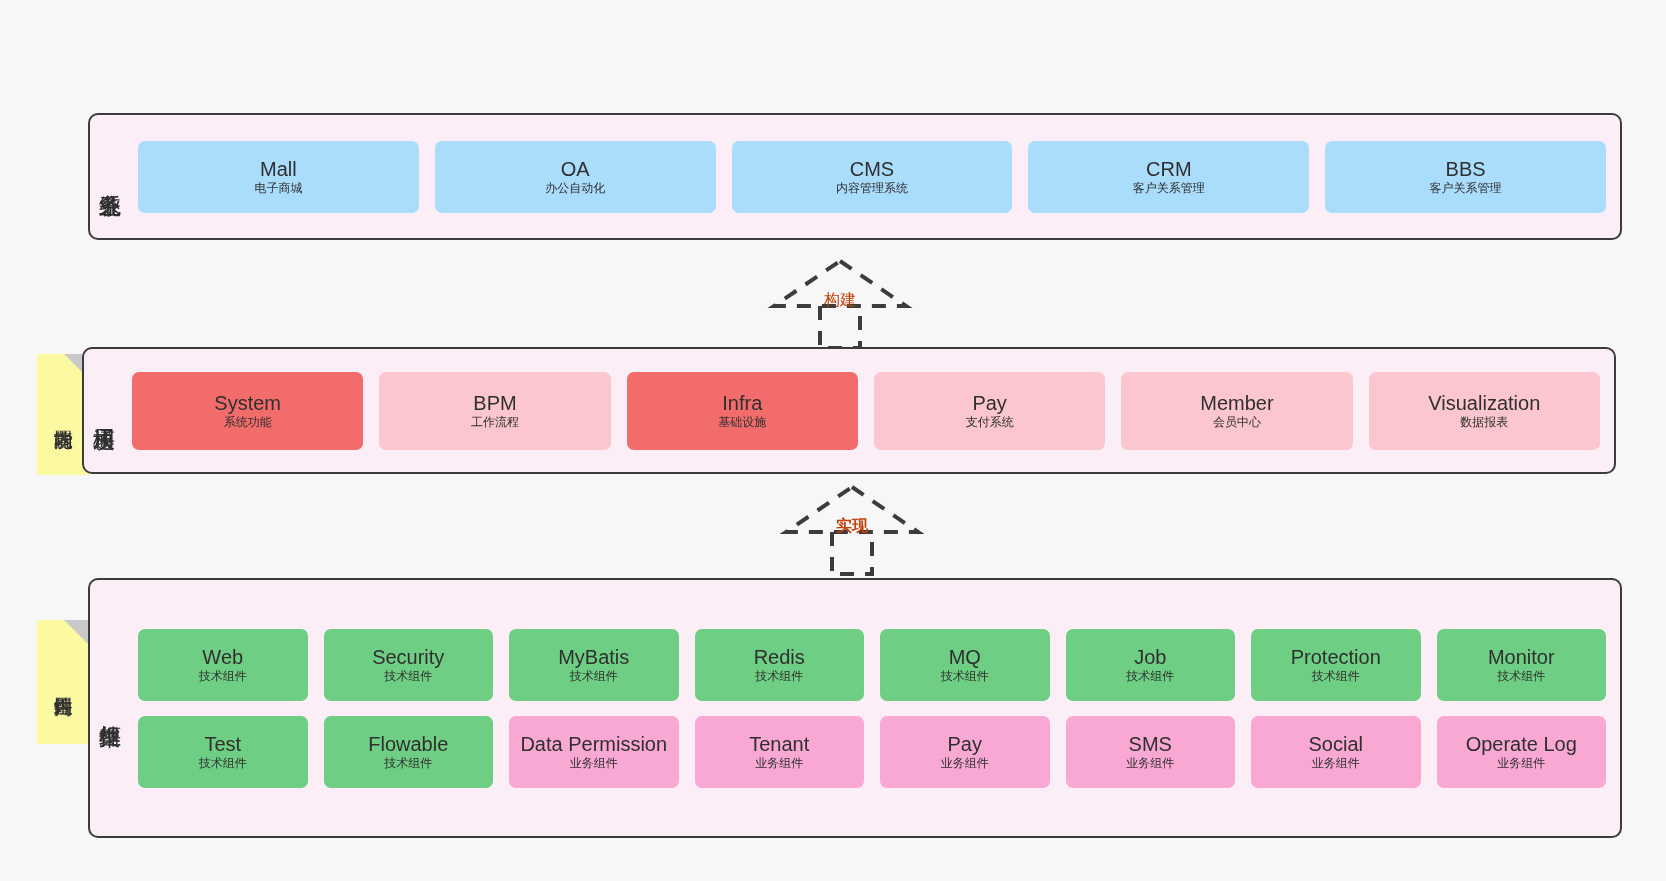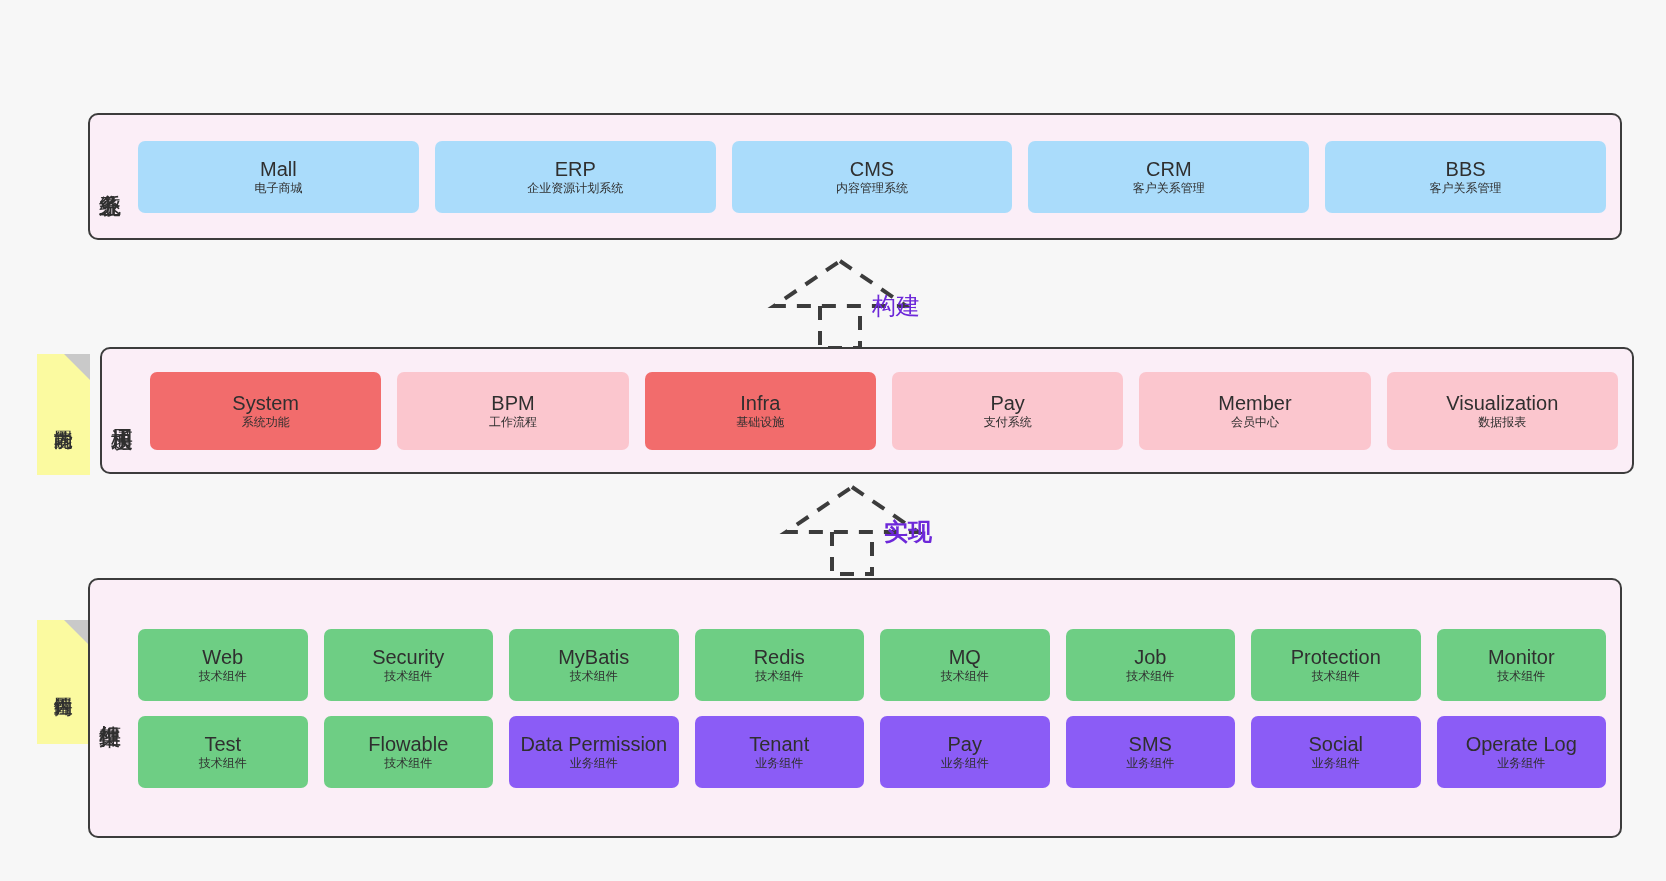--- a/index.html
+++ b/index.html
@@ -87,25 +87,25 @@
     font-size: 12px;
     white-space: nowrap;
   }
   .cell.wrap .cell-title { white-space: normal; }
 
   
   .c-blue       { background: #aadcfb; }
   .c-red        { background: #f26c6c; }
   .c-pink       { background: #fbc6ce; }
   .c-green      { background: #6ece84; }
-  .c-lightgreen { background: #8b5cf6; }
+  .c-lightgreen { background: #f9a8d4; }
 
   
   #layer-business  { left: 88px;  top: 113px; width: 1534px; height: 127px; }
-  #layer-common    { left: 100px;  top: 347px; width: 1534px; height: 127px; }
+  #layer-common    { left: 82px;  top: 347px; width: 1534px; height: 127px; }
   #layer-framework { left: 88px;  top: 578px; width: 1534px; height: 260px; }
 
   #layer-business  .cell-row { height: 72px; }
   #layer-common    .cell-row { height: 78px; }
   #layer-framework .cell-row { height: 72px; }
 
   
   .note {
     position: absolute;
     background: #fbfaa0;
@@ -140,23 +140,23 @@
     position: absolute;
     width: 160px;
     height: 93px;
   }
   .arrow svg { display: block; overflow: visible; }
   .arrow .arrow-label {
     position: absolute;
     left: 0;
     right: 0;
     top: 32px;
-    text-align: right;
-    font-size: 24px;
-    color: #6d28d9;
+    text-align: center;
+    font-size: 16px;
+    color: #c2410c;
     background: transparent;
     pointer-events: none;
   }
   #arrow-build     { left: 760px; top: 258px; }
   #arrow-implement { left: 772px; top: 484px; font-weight: bold; }
 </style>
 </head>
 <body>
 
 <div id="canvas">
@@ -164,25 +164,25 @@
   <div class="layer" id="layer-business">
     <div class="layer-title">业务系统</div>
     <div class="layer-body">
       <div class="cell-row">
 
         <div class="cell c-blue">
           <span class="cell-title">Mall</span>
           <span class="cell-sub">电子商城</span>
         </div>
 
-
-        <div class="cell c-blue">
-          <span class="cell-title">ERP</span>
-          <span class="cell-sub">企业资源计划系统</span>
-        </div>
+        <div class="cell c-blue">
+          <span class="cell-title">OA</span>
+          <span class="cell-sub">办公自动化</span>
+        </div>
+
 
         <div class="cell c-blue">
           <span class="cell-title">CMS</span>
           <span class="cell-sub">内容管理系统</span>
         </div>
 
         <div class="cell c-blue">
           <span class="cell-title">CRM</span>
           <span class="cell-sub">客户关系管理</span>
         </div>

